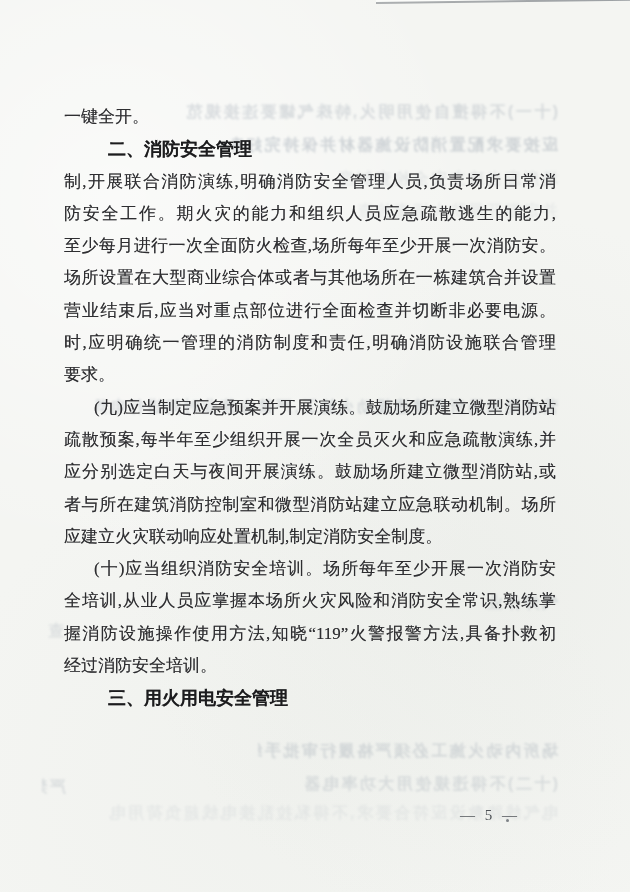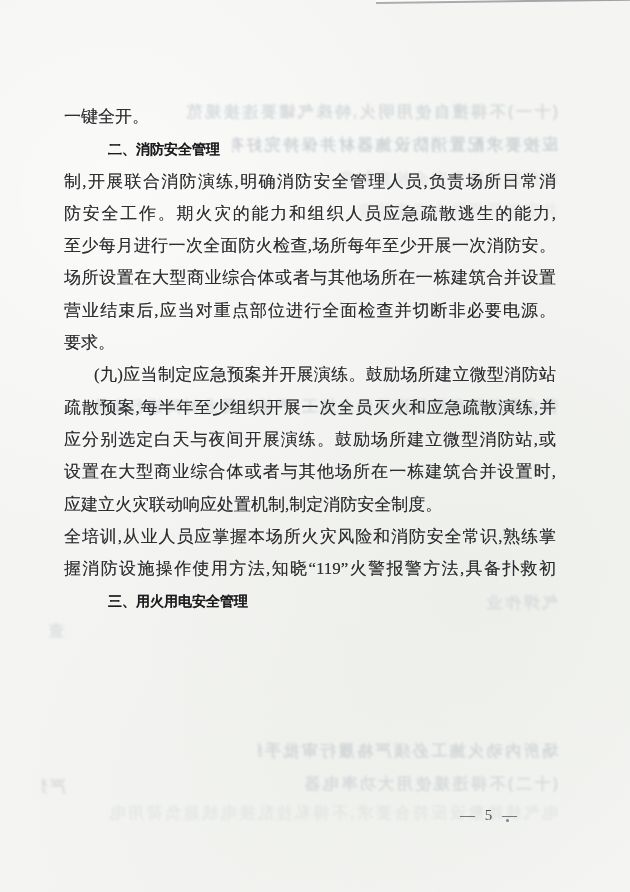--- a/index.html
+++ b/index.html
@@ -34,21 +34,21 @@
   .line {
     height:32.3px; line-height:32.3px;
     font-size:17px; color:#2e2e31;
     white-space:nowrap;
     text-align:justify; text-align-last:left;
     text-shadow:0 0 0.4px rgba(46,46,49,0.55);
   }
   .line.j { text-align-last:justify; }
   .line.heading {
     font-family:"Liberation Sans", sans-serif;
-    font-weight:700; font-size:14px; color:#1c1c1e;
+    font-weight:700; font-size:18px; color:#1c1c1e;
     text-shadow:0 0 0.5px rgba(20,20,22,0.6);
   }
   .ind44 { padding-left:44px; }
   .ind30 { padding-left:30px; }
 
   
   .pagenum {
     position:absolute; left:444px; top:806px; width:92px;
     font-size:15px; line-height:18px; color:#4e5257;
     letter-spacing:3px; text-align:center;
@@ -103,28 +103,31 @@
   <div class="ghost g10">严禁</div>
 
   <div class="textblock">
     <div class="line">一键全开。</div>
     <div class="line heading ind44">二、消防安全管理</div>
     <div class="line j">制,开展联合消防演练,明确消防安全管理人员,负责场所日常消</div>
     <div class="line j">防安全工作。期火灾的能力和组织人员应急疏散逃生的能力,</div>
     <div class="line j">至少每月进行一次全面防火检查,场所每年至少开展一次消防安。</div>
     <div class="line j">场所设置在大型商业综合体或者与其他场所在一栋建筑合并设置</div>
     <div class="line j">营业结束后,应当对重点部位进行全面检查并切断非必要电源。</div>
+    <div class="line j">时,应明确统一管理的消防制度和责任,明确消防设施联合管理</div>
     <div class="line">要求。</div>
     <div class="line j ind30">(九)应当制定应急预案并开展演练。鼓励场所建立微型消防站</div>
     <div class="line j">疏散预案,每半年至少组织开展一次全员灭火和应急疏散演练,并</div>
     <div class="line j">应分别选定白天与夜间开展演练。鼓励场所建立微型消防站,或</div>
-    <div class="line j">设置在大型商业综合体或者与其他场所在一栋建筑合并设置时,</div>
+    <div class="line j">者与所在建筑消防控制室和微型消防站建立应急联动机制。场所</div>
     <div class="line">应建立火灾联动响应处置机制,制定消防安全制度。</div>
+    <div class="line j ind30">(十)应当组织消防安全培训。场所每年至少开展一次消防安</div>
     <div class="line j">全培训,从业人员应掌握本场所火灾风险和消防安全常识,熟练掌</div>
     <div class="line j">握消防设施操作使用方法,知晓“119”火警报警方法,具备扑救初</div>
+    <div class="line">经过消防安全培训。</div>
     <div class="line heading ind44">三、用火用电安全管理</div>
   </div>
 
   <div class="pagenum">— 5 —</div>
 
   <div class="speck"></div>
 
 </div>
 
 </body></html>

